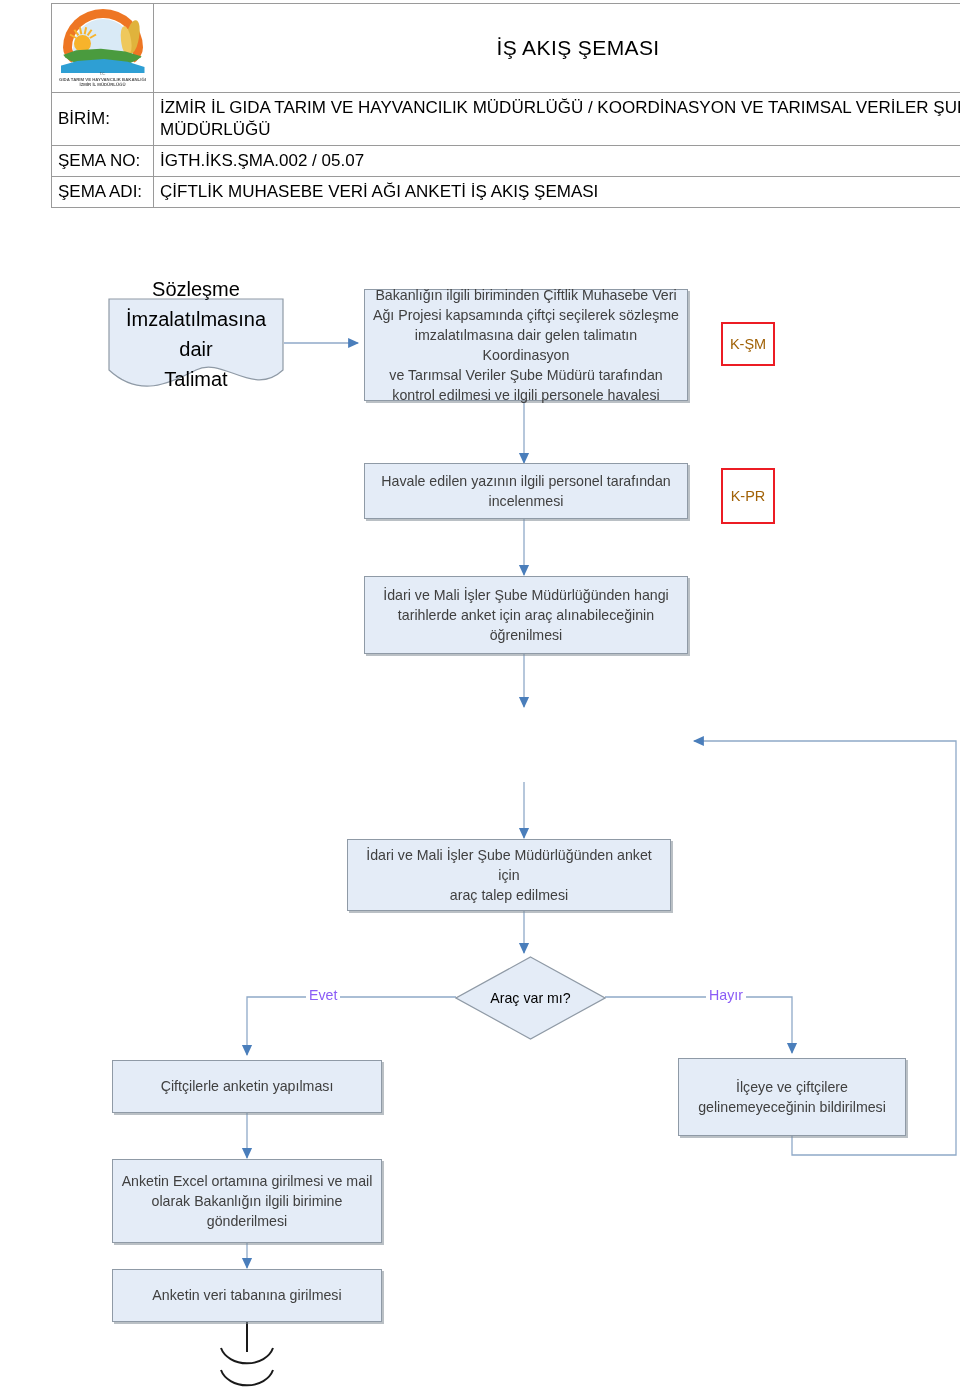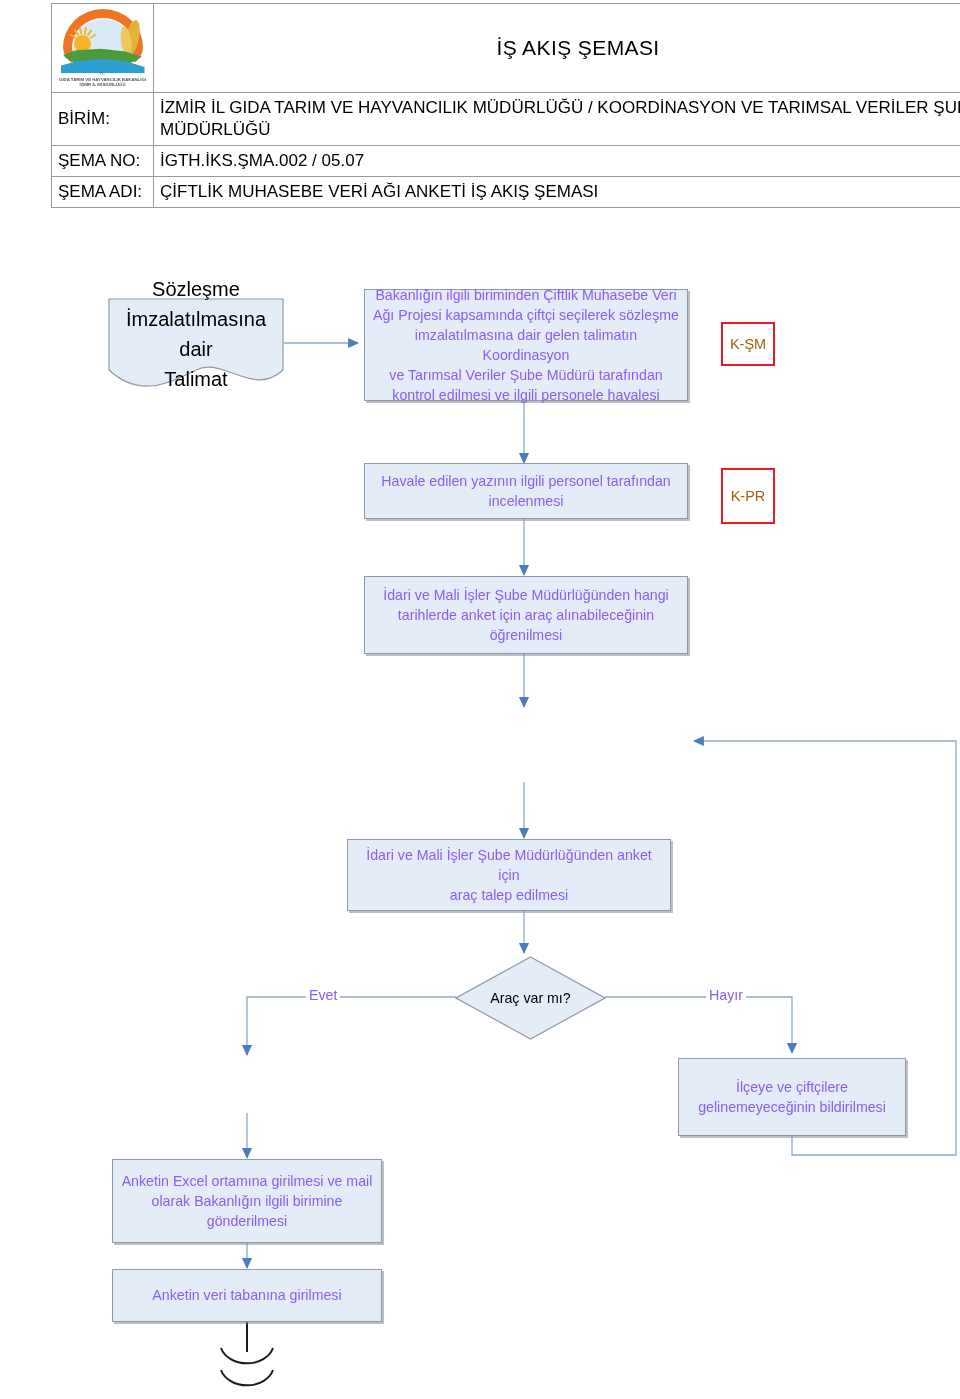--- a/index.html
+++ b/index.html
@@ -156,21 +156,21 @@
     position: absolute;
     box-sizing: border-box;
     background: #e4ecf7;
     border: 1px solid #8f9aa6;
     display: flex;
     align-items: center;
     justify-content: center;
     text-align: center;
     font-size: 14.2px;
     line-height: 1.42;
-    color: #8b5cf6;
+    color: #404040;
     padding: 2px 7px;
   }
   .node.shadow {
     box-shadow: 2px 2px 0 rgba(130,140,150,0.55);
   }
   .code-box {
     position: absolute;
     box-sizing: border-box;
     background: #ffffff;
     border: 2px solid #ec1c24;
@@ -299,20 +299,21 @@
       <polygon points="75.5,1 150,42 75.5,83 1,42" fill="#e4ecf7" stroke="#8f9aa6" stroke-width="1.2"></polygon>
     </svg>
     <div style="position:absolute; left:0; top:0; width:151px; height:84px;
                 display:flex; align-items:center; justify-content:center;
                 font-size:14.2px;">Araç var mı?</div>
   </div>
 
   <div class="edge-label" style="left:258px; top:987px;">Evet</div>
   <div class="edge-label" style="left:658px; top:987px;">Hayır</div>
 
+  <div class="node shadow" style="left:64px; top:1060px; width:270px; height:53px;">Çiftçilerle anketin yapılması</div>
 
   <div class="node shadow" style="left:630px; top:1058px; width:228px; height:78px;">İlçeye ve çiftçilere<br>gelinemeyeceğinin bildirilmesi</div>
 
   <div class="node shadow" style="left:64px; top:1159px; width:270px; height:84px;">Anketin Excel ortamına girilmesi ve mail<br>olarak Bakanlığın ilgili birimine<br>gönderilmesi</div>
 
   <div class="node shadow" style="left:64px; top:1269px; width:270px; height:53px;">Anketin veri tabanına girilmesi</div>
 
 </div>
 
 </body></html>

